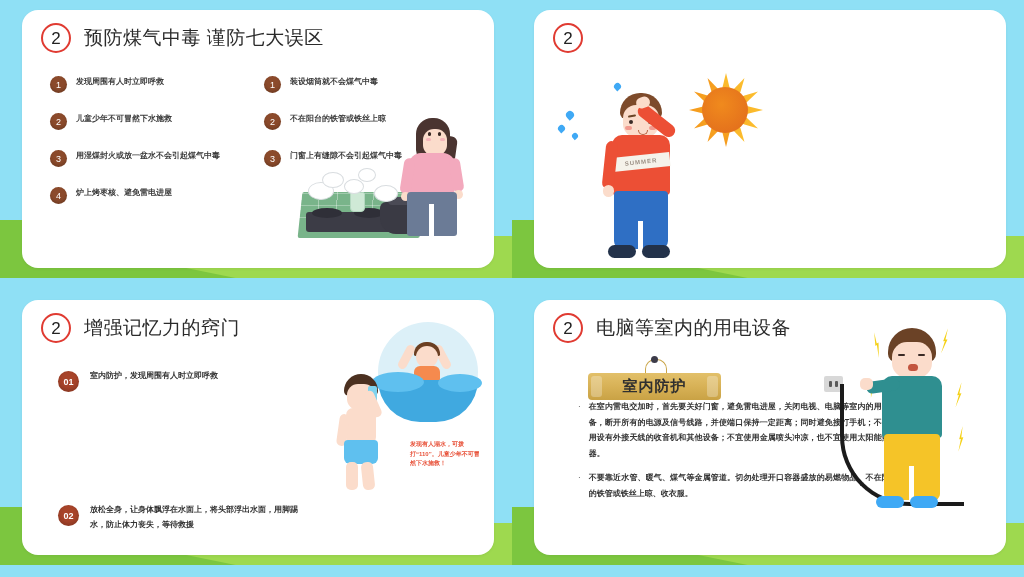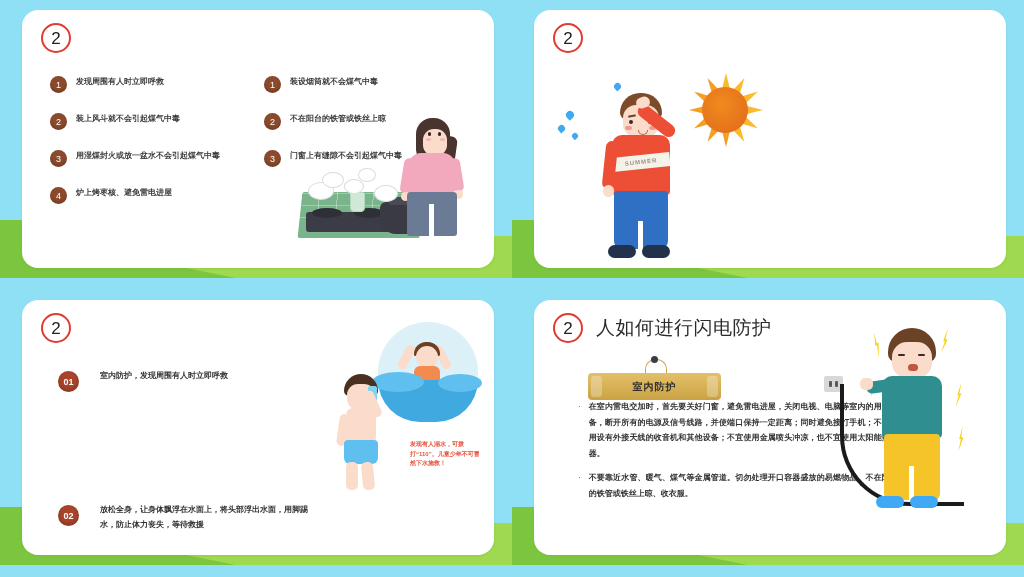--- a/index.html
+++ b/index.html
@@ -72,21 +72,21 @@
   .ncircle{
     width:17px;height:17px;border-radius:50%;
     background:#8b4a2b;color:#fff;flex:none;
     font-size:9px;display:flex;align-items:center;justify-content:center;
     margin-top:1px;
     box-shadow:inset 0 -2px 3px rgba(0,0,0,.18);
   }
   .ntext{font-size:8px;line-height:1.75;color:#3a3a3a;font-weight:bold;}
   
   .list3{padding:26px 0 0 36px;width:420px;}
-  .l3item{display:flex;align-items:flex-start;gap:21px;margin-bottom:14px;}
+  .l3item{display:flex;align-items:flex-start;gap:11px;margin-bottom:14px;}
   .l3item.i2{margin-bottom:13px;}
   .l3circle{
     width:21px;height:21px;border-radius:50%;
     background:#a8442a;color:#fff;flex:none;
     font-size:9px;display:flex;align-items:center;justify-content:center;
     margin-top:2px;font-weight:bold;
     box-shadow:inset 0 -2px 4px rgba(0,0,0,.2);
   }
   .l3text{font-size:8px;line-height:1.85;color:#333;font-weight:bold;width:370px;}
   
@@ -106,21 +106,21 @@
     border-radius:4px;
     display:flex;align-items:center;justify-content:center;
   }
   .sign-board:before,.sign-board:after{
     content:"";position:absolute;top:3px;width:11px;height:21px;
     background:rgba(255,255,255,.28);border-radius:3px;
   }
   .sign-board:before{left:3px;}
   .sign-board:after{right:3px;}
   .sign-label{
-    position:relative;font-size:10px;font-weight:bold;color:#2f2f2f;z-index:2;
+    position:relative;font-size:15px;font-weight:bold;color:#2f2f2f;z-index:2;
     letter-spacing:1px;
   }
   .sign-rope{
     position:absolute;left:57px;top:-10px;width:20px;height:14px;
     border:1.5px solid #caa64a;border-bottom:none;border-radius:10px 10px 0 0;
   }
   .sign-knob{
     position:absolute;left:63px;top:-13px;width:7px;height:7px;border-radius:50%;
     background:#3c3b49;
   }
@@ -293,30 +293,31 @@
 
   <div class="slide">
     <div class="grass"></div>
     <div class="grass-bump"></div>
     <div class="speck light" style="left:170px;bottom:28px;width:7px;height:3px;"></div>
     <div class="speck" style="left:300px;bottom:24px;width:11px;height:3px;"></div>
     <div class="speck" style="left:360px;bottom:23px;width:8px;height:3px;"></div>
     <div class="card">
       <div class="hdr">
         <div class="badge">2</div>
+        <div class="title">预防煤气中毒 谨防七大误区</div>
       </div>
       <div class="cols">
         <div class="col">
           <div class="nitem">
             <div class="ncircle">1</div>
             <div class="ntext">发现周围有人时立即呼救</div>
           </div>
           <div class="nitem">
             <div class="ncircle">2</div>
-            <div class="ntext">装上风斗就不会引起煤气中毒</div>
+            <div class="ntext">儿童少年不可冒然下水施救</div>
           </div>
           <div class="nitem">
             <div class="ncircle">3</div>
             <div class="ntext">用湿煤封火或放一盆水不会引起煤气中毒</div>
           </div>
           <div class="nitem">
             <div class="ncircle">4</div>
             <div class="ntext">炉上烤枣核、避免雷电进屋</div>
           </div>
         </div>
@@ -422,20 +423,21 @@
 
   <div class="slide row2">
     <div class="grass"></div>
     <div class="grass-bump"></div>
     <div class="speck light" style="left:170px;bottom:28px;width:7px;height:3px;"></div>
     <div class="speck" style="left:300px;bottom:24px;width:11px;height:3px;"></div>
     <div class="speck" style="left:360px;bottom:23px;width:8px;height:3px;"></div>
     <div class="card">
       <div class="hdr">
         <div class="badge">2</div>
+        <div class="title">增强记忆力的窍门</div>
       </div>
       <div class="list3">
         <div class="l3item i1">
           <div class="l3circle">01</div>
           <div class="l3text">室内防护，发现周围有人时立即呼救</div>
         </div>
         <div class="l3item i2">
           <div class="l3circle">02</div>
           <div class="l3text">放松全身，让身体飘浮在水面上，将头部浮出水面，用脚踢水，防止体力丧失，等待救援</div>
         </div>
@@ -467,21 +469,21 @@
 
   <div class="slide row2">
     <div class="grass"></div>
     <div class="grass-bump"></div>
     <div class="speck light" style="left:170px;bottom:28px;width:7px;height:3px;"></div>
     <div class="speck" style="left:300px;bottom:24px;width:11px;height:3px;"></div>
     <div class="speck" style="left:360px;bottom:23px;width:8px;height:3px;"></div>
     <div class="card">
       <div class="hdr">
         <div class="badge">2</div>
-        <div class="title">人如何进行闪电防护</div>
+        <div class="title">电脑等室内的用电设备</div>
       </div>
       <div class="s4wrap">
         <div class="sign">
           <div class="sign-rope"></div>
           <div class="sign-knob"></div>
           <div class="sign-board">
             <span class="sign-label">室内防护</span>
           </div>
         </div>
         <div class="bul">

